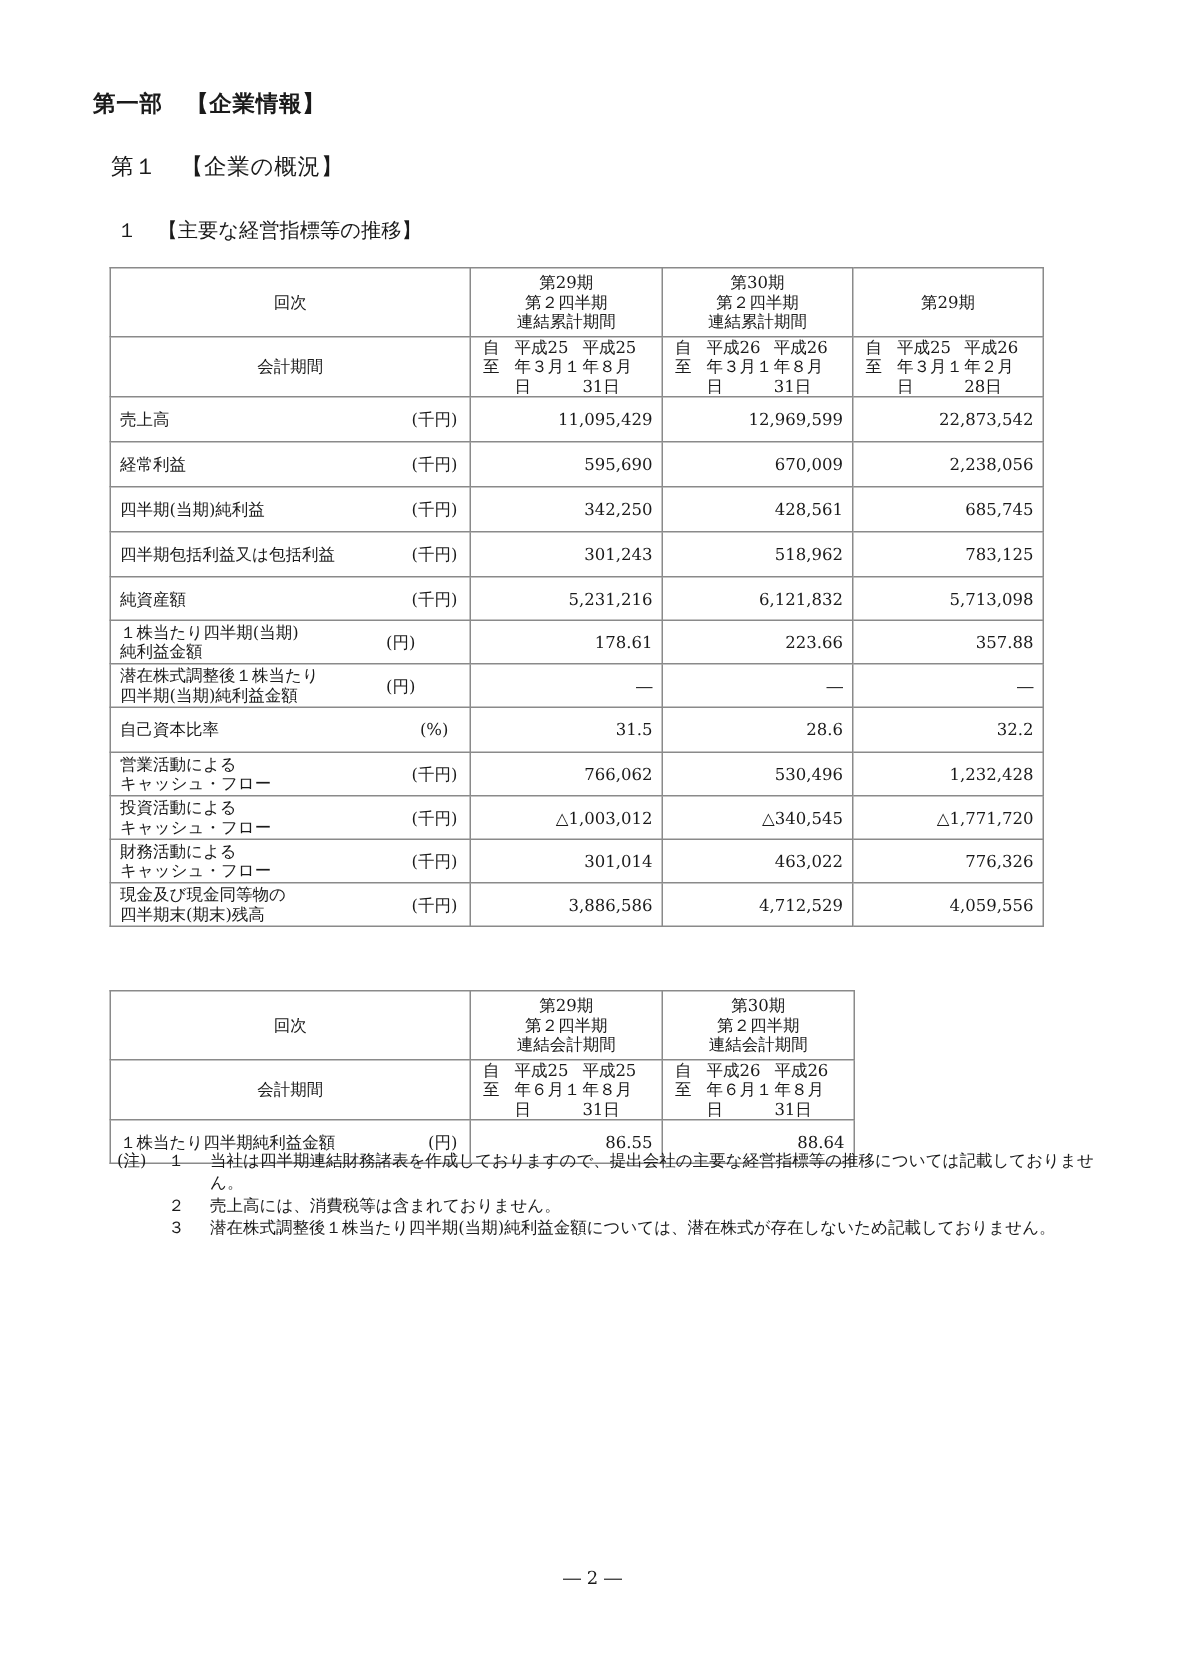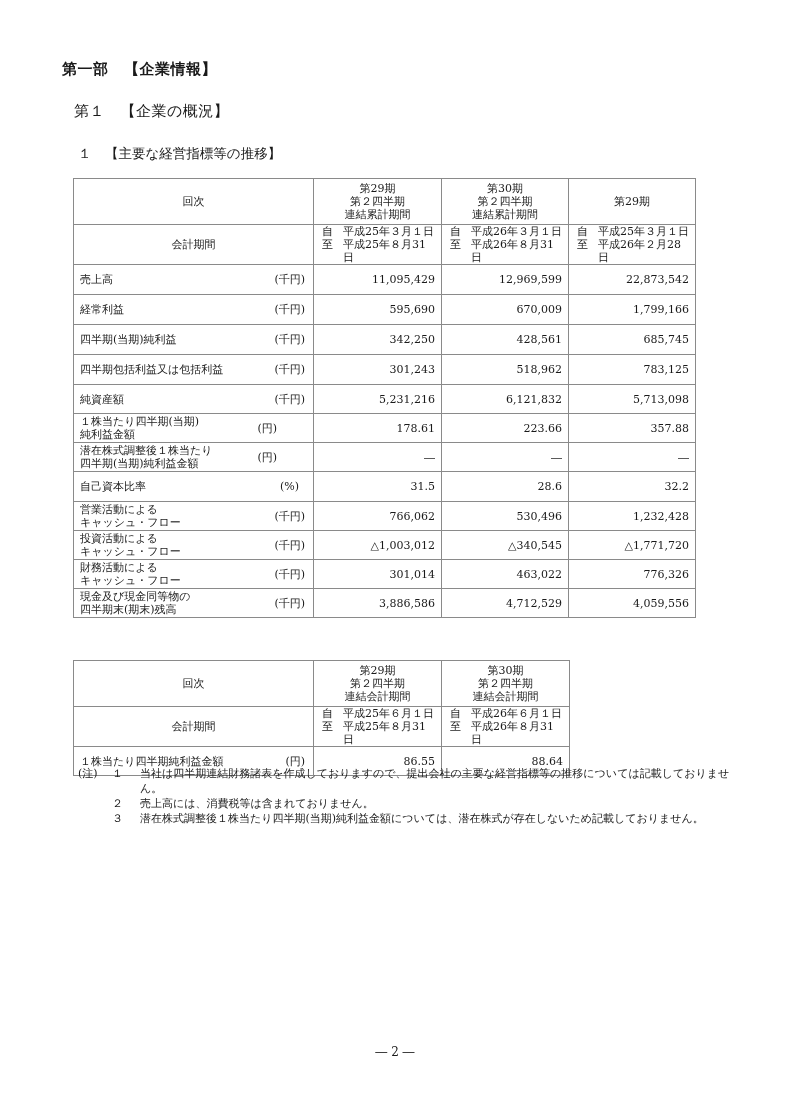--- a/index.html
+++ b/index.html
@@ -10,21 +10,21 @@
   table { border-collapse: collapse; position: absolute; font-size: 11px; table-layout: fixed; }
   td { border: 1px solid #8a8a8a; padding: 0 6px; vertical-align: middle; line-height: 13px; }
   .t1 { left: 73px; top: 178px; width: 622px; }
   .t2 { left: 73px; top: 660px; width: 496px; }
   .center { text-align: center; }
   .right { text-align: right; }
   .lbl { display: flex; justify-content: space-between; align-items: center; gap: 32px; }
   .lbl .unit { flex: 0 0 auto; padding-right: 2px; }
   .date { display: flex; gap: 10px; padding-left: 2px; }
   .date .jz { display: flex; flex-direction: column; }
-  .date .dv { display: flex; flex-direction: column; }
+  .date .dv { display: flex; }
   .notes { position: absolute; left: 78px; top: 766px; font-size: 11px; line-height: 15px; }
   .note { display: flex; }
   .note .np { width: 34px; }
   .note .nn { width: 28px; }
   .note .nt { width: 610px; }
   .pagenum { position: absolute; left: 0; width: 790px; top: 1045px; text-align: center; font-size: 12px; }
 </style>
 </head>
 <body>
 
@@ -108,21 +108,21 @@
   </tr>
   <tr style="height:30px">
     <td>
           <div class="lbl">
             <span>経常利益</span>
             <span class="unit">(千円)</span>
           </div>
         </td>
     <td class="right">595,690</td>
     <td class="right">670,009</td>
-    <td class="right">1,799,166</td>
+    <td class="right">2,238,056</td>
   </tr>
   <tr style="height:30px">
     <td>
           <div class="lbl">
             <span>四半期(当期)純利益</span>
             <span class="unit">(千円)</span>
           </div>
         </td>
     <td class="right">342,250</td>
     <td class="right">428,561</td>

